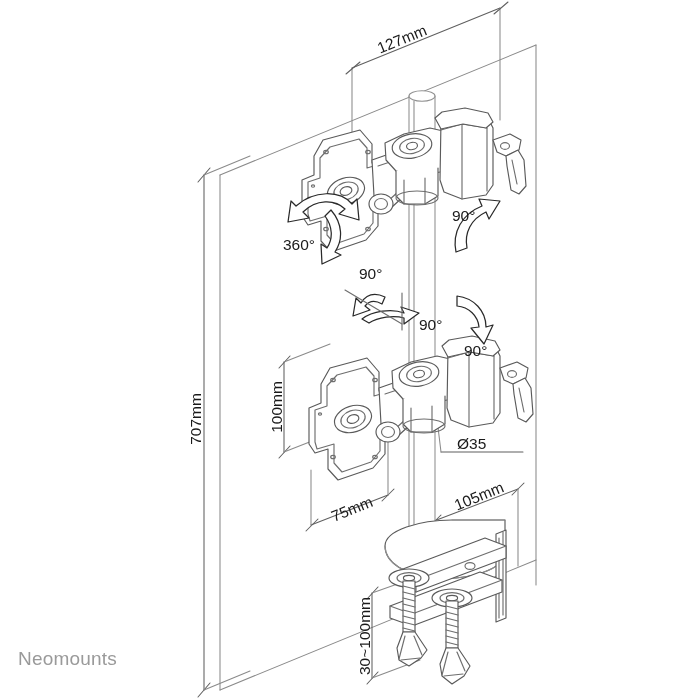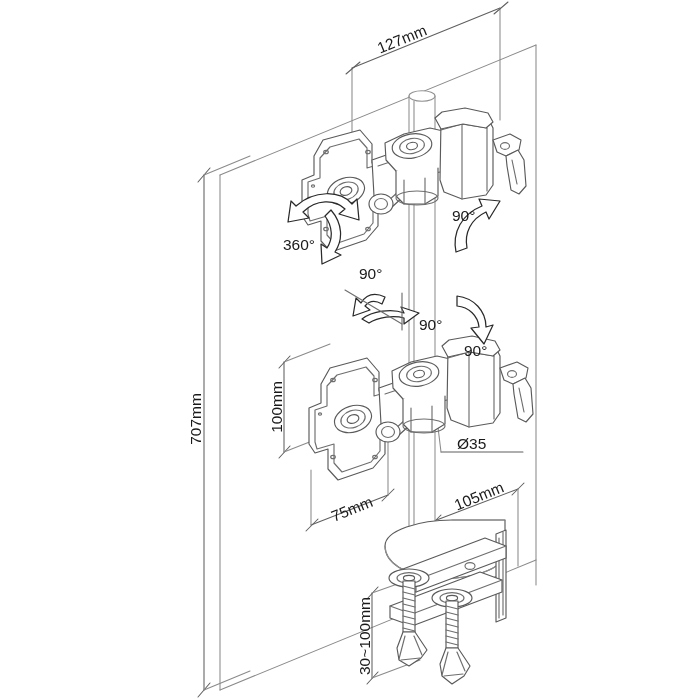--- a/index.html
+++ b/index.html
@@ -570,14 +570,15 @@
 
       <text class="angtext" x="359" y="279" text-anchor="start">90°</text>
 
       <text class="angtext" x="419" y="330" text-anchor="start">90°</text>
 
       <text class="angtext" x="464" y="356" text-anchor="start">90°</text>
     </g>
 
   </svg>
 
+  <div id="brand">Neomounts</div>
 
 </div>
 
 </body></html>

